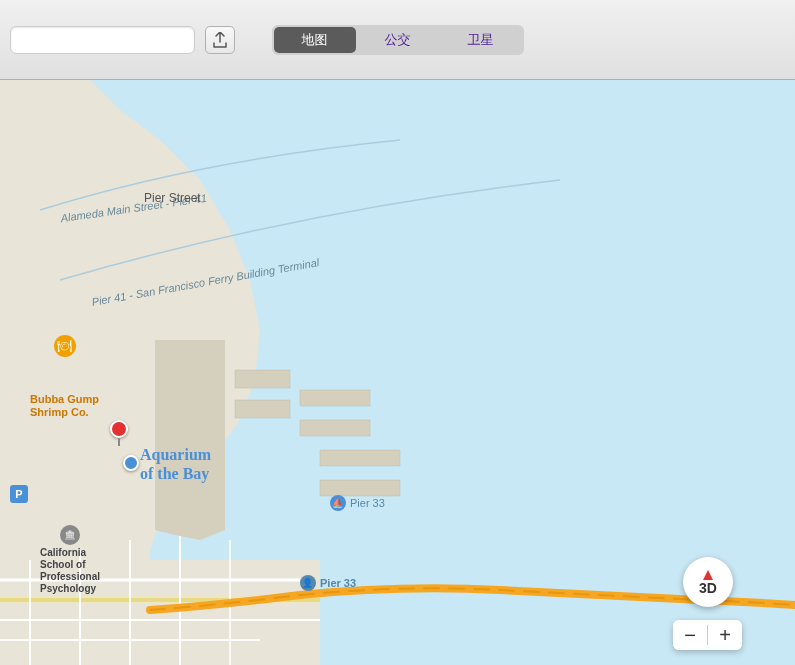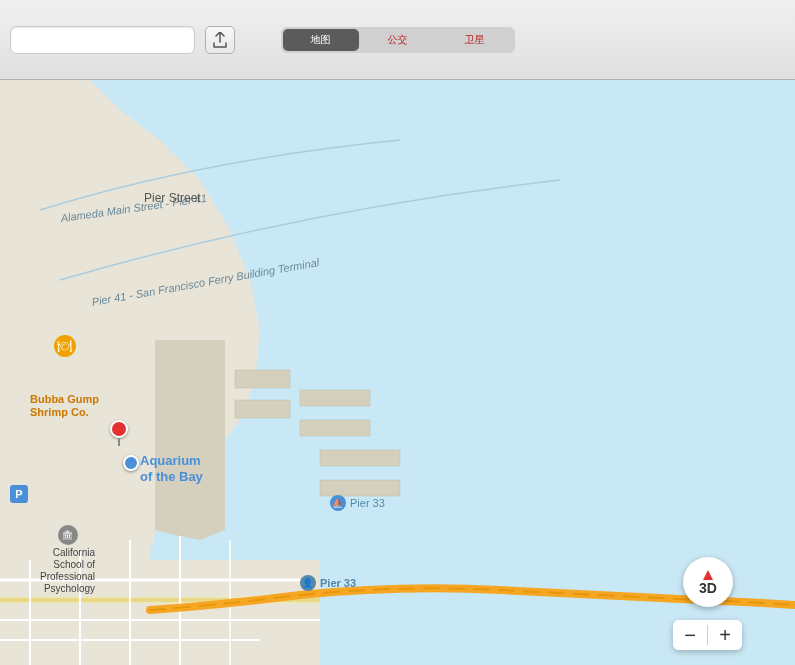--- a/index.html
+++ b/index.html
@@ -42,32 +42,32 @@
     .segment-control {
       display: flex;
       background: #d0d0d0;
       border-radius: 6px;
       padding: 2px;
       gap: 1px;
     }
     .seg-btn {
       padding: 4px 28px;
       border-radius: 5px;
-      font-size: 10px;
+      font-size: 13px;
       cursor: pointer;
       border: none;
       font-family: inherit;
     }
     .seg-btn.active {
       background: #5b5b5b;
       color: #fff;
     }
     .seg-btn:not(.active) {
       background: transparent;
-      color: #b91c1c;
+      color: #4c1d95;
       font-family: Liberation Serif, serif;
     }
 
     
     .map-container {
       position: relative;
       width: 795px;
       height: 585px;
       overflow: hidden;
     }
@@ -109,25 +109,25 @@
       width: 20px;
       height: 20px;
       border-radius: 50%;
       display: flex; align-items: center; justify-content: center;
       font-size: 10px;
       color: #fff;
     }
     .poi-label {
       font-size: 10px;
       color: #333;
-      text-align: right;
+      text-align: left;
       max-width: 80px;
       line-height: 1.2;
       margin-top: 2px;
-      font-weight: 400;
+      font-weight: 700;
     }
 
     
     .red-pin {
       position: absolute;
       display: flex;
       flex-direction: column;
       align-items: center;
     }
     .pin-circle {
@@ -302,21 +302,21 @@
   </div>
 
   <div class="red-pin" style="top:340px; left:110px;">
     <div class="pin-circle"></div>
     <div class="pin-stem"></div>
   </div>
 
   <div class="blue-dot" style="top:375px; left:123px;"></div>
 
   <div class="poi" style="top:365px; left:140px;">
-    <div class="poi-label" style="color:#4a90d9; font-weight:600; font-size:13px; text-align:left; margin-top:8px;">Aquarium<br>of the Bay</div>
+    <div class="poi-label" style="color:#4a90d9; font-weight:600; font-size:16px; text-align:left; margin-top:0;font-family:Liberation Serif, serif;">Aquarium<br>of the Bay</div>
   </div>
 
   <div class="poi" style="top:445px; left:40px;">
     <div class="poi-icon" style="background:#888; width:20px; height:20px;">
       <span style="font-size:9px;">🏛</span>
     </div>
     <div class="poi-label" style="font-size:10px; color:#444;">California<br>School of<br>Professional<br>Psychology</div>
   </div>
 
   <div class="parking-icon" style="top:405px; left:10px;">P</div>

